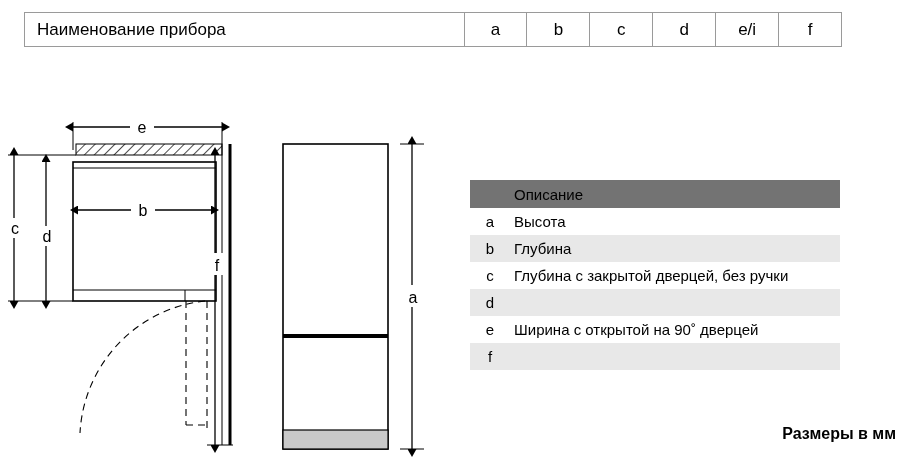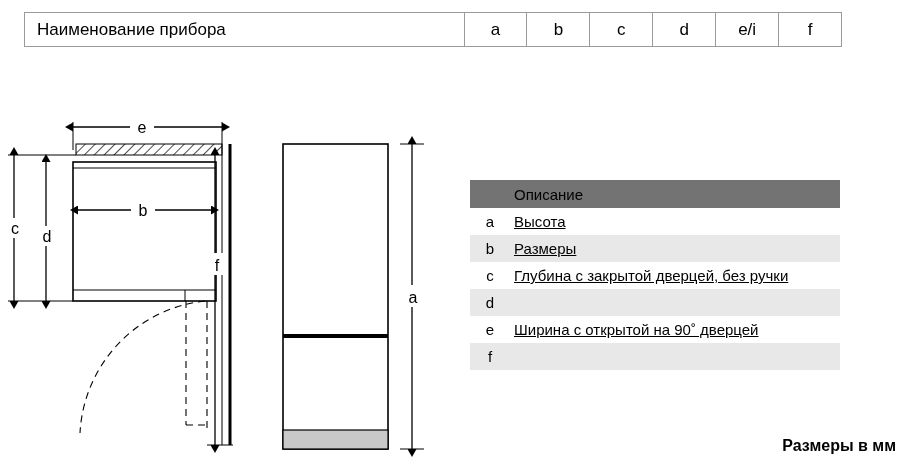--- a/index.html
+++ b/index.html
@@ -85,32 +85,31 @@
   }
   #legend .key {
     width: 40px;
     text-align: center;
     font-size: 15px;
     flex: 0 0 40px;
   }
   #legend .desc {
     font-size: 15px;
     padding-left: 4px;
-    text-decoration: underline;
   }
   #legend .legend-title {
     font-size: 15px;
     padding-left: 44px;
   }
 
   
   #footer-note {
     position: absolute;
     right: 24px;
-    bottom: 12px;
+    bottom: 24px;
     font-size: 16px;
     font-weight: bold;
   }
 
   .svg-label {
     font-family: "Liberation Sans", sans-serif;
     font-size: 16px;
     fill: #000000;
   }
 </style>
@@ -201,21 +200,21 @@
 <div id="legend">
   <div class="legend-title-row">
     <span class="legend-title">Описание</span>
   </div>
   <div class="legend-row plain">
     <span class="key">a</span>
     <span class="desc">Высота</span>
   </div>
   <div class="legend-row shade">
     <span class="key">b</span>
-    <span class="desc">Размеры</span>
+    <span class="desc">Глубина</span>
   </div>
   <div class="legend-row plain">
     <span class="key">c</span>
     <span class="desc">Глубина с закрытой дверцей, без ручки</span>
   </div>
   <div class="legend-row shade">
     <span class="key">d</span>
   </div>
   <div class="legend-row plain">
     <span class="key">e</span>

